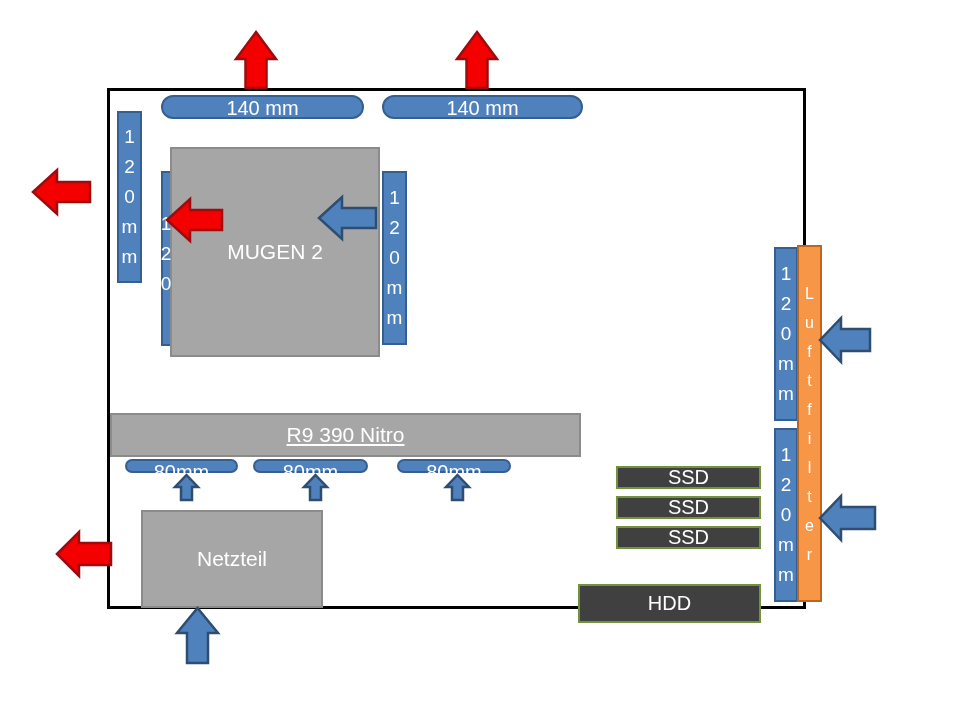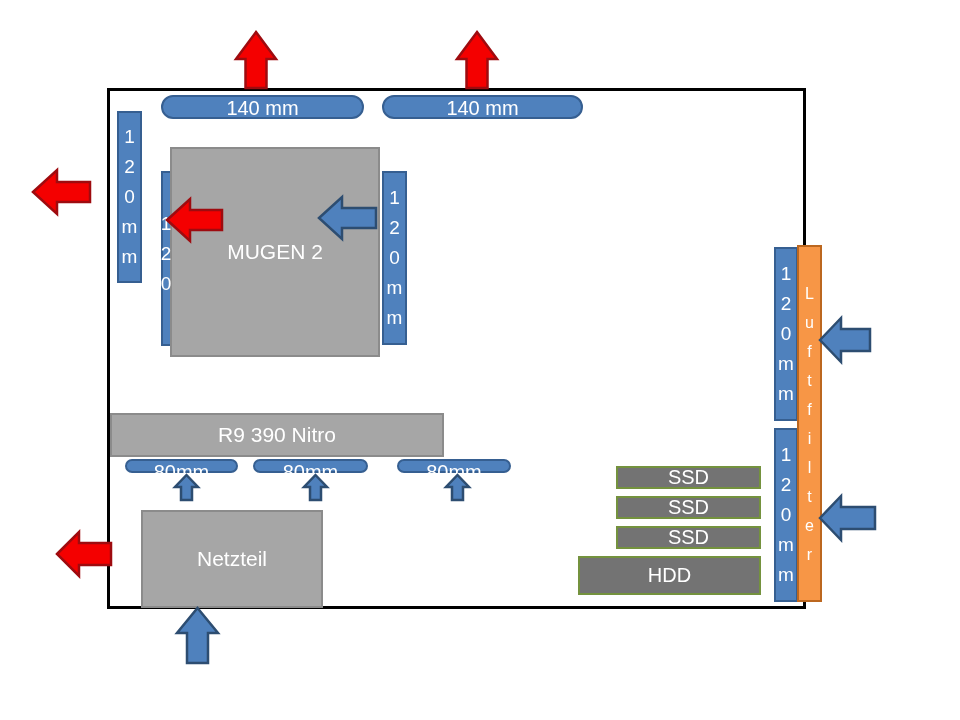--- a/index.html
+++ b/index.html
@@ -14,21 +14,21 @@
   
   .blue{background:#4f81bd;border:2px solid #365f91;color:#ffffff;}
   .hbar{display:flex;justify-content:center;font-size:20px;border-radius:12px;}
   .hbar span{white-space:nowrap;}
   .vbar{display:flex;flex-direction:column;align-items:center;justify-content:center;font-size:19px;}
   .vbar div{height:30px;line-height:30px;text-align:center;}
   
   .gray{background:#a6a6a6;border:2px solid #8b8b8b;color:#ffffff;
         display:flex;align-items:center;justify-content:center;font-size:21px;}
   
-  .green{background:#737373;border:2px solid #74923e;color:#ffffff;
+  .green{background:#404040;border:2px solid #74923e;color:#ffffff;
          display:flex;align-items:center;justify-content:center;font-size:20px;}
   
   .orange{background:#f79646;border:2px solid #bc671f;color:#ffffff;
           display:flex;flex-direction:column;align-items:center;justify-content:center;font-size:16px;}
   .orange div{height:29px;line-height:29px;text-align:center;}
   
   .vtext{color:#ffffff;font-size:19px;display:flex;flex-direction:column;align-items:center;}
   .vtext div{height:30px;line-height:30px;text-align:center;}
   svg{display:block;overflow:visible;}
   .arrow-red{fill:#f40000;stroke:#9e0b0f;stroke-width:2.5;}
@@ -67,21 +67,21 @@
   </div>
 
 <div class="abs blue vbar" style="left:382px;top:171px;width:25px;height:174px;">
     <div>1</div>
     <div>2</div>
     <div>0</div>
     <div>m</div>
     <div>m</div>
   </div>
 
-<div class="abs gray" style="left:110px;top:413px;width:334px;height:44px;">
+<div class="abs gray" style="left:110px;top:413px;width:471px;height:44px;text-decoration:underline;">
   <span>R9 390 Nitro</span>
 </div>
 
 <div class="abs blue hbar" style="left:125px;top:459px;width:113px;height:14px;">
   <span>80mm</span>
 </div>
 <div class="abs blue hbar" style="left:253px;top:459px;width:115px;height:14px;">
   <span>80mm</span>
 </div>
 <div class="abs blue hbar" style="left:397px;top:459px;width:114px;height:14px;">
@@ -94,21 +94,21 @@
 
 <div class="abs green" style="left:616px;top:466px;width:145px;height:23px;">
   <span>SSD</span>
 </div>
 <div class="abs green" style="left:616px;top:496px;width:145px;height:23px;">
   <span>SSD</span>
 </div>
 <div class="abs green" style="left:616px;top:526px;width:145px;height:23px;">
   <span>SSD</span>
 </div>
-<div class="abs green" style="left:578px;top:556px;width:183px;height:39px;">
+<div class="abs green" style="left:578px;top:584px;width:183px;height:39px;">
   <span>HDD</span>
 </div>
 
 <div class="abs blue vbar" style="left:774px;top:247px;width:24px;height:174px;">
     <div>1</div>
     <div>2</div>
     <div>0</div>
     <div>m</div>
     <div>m</div>
   </div>

